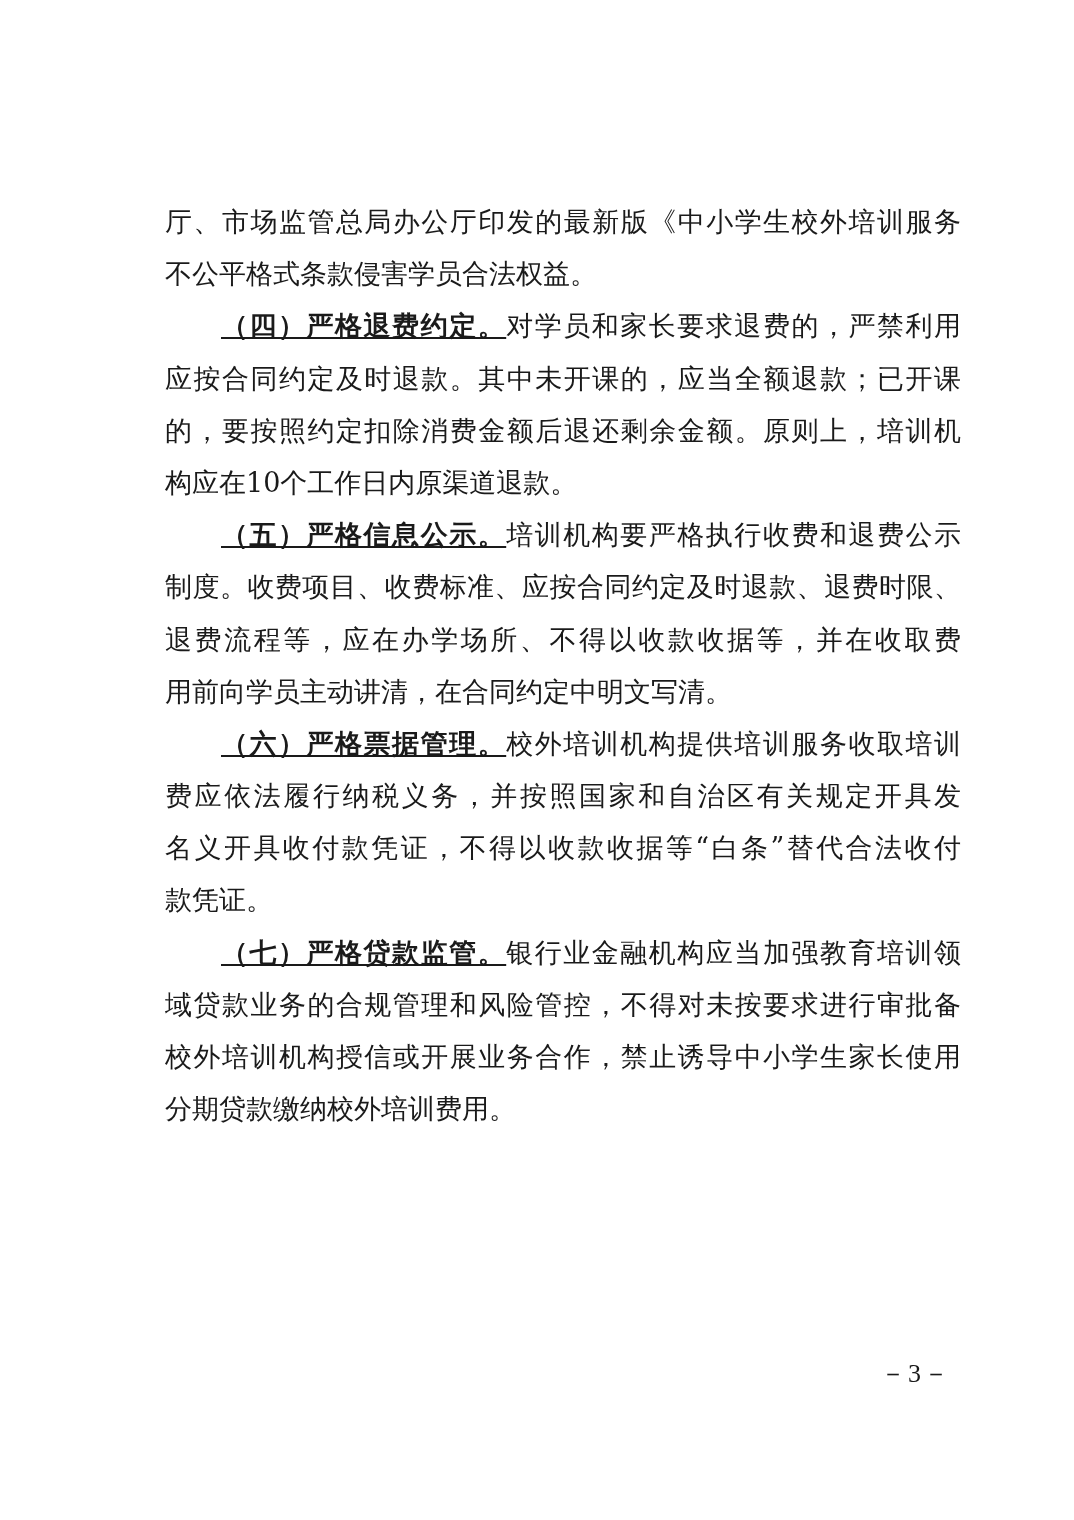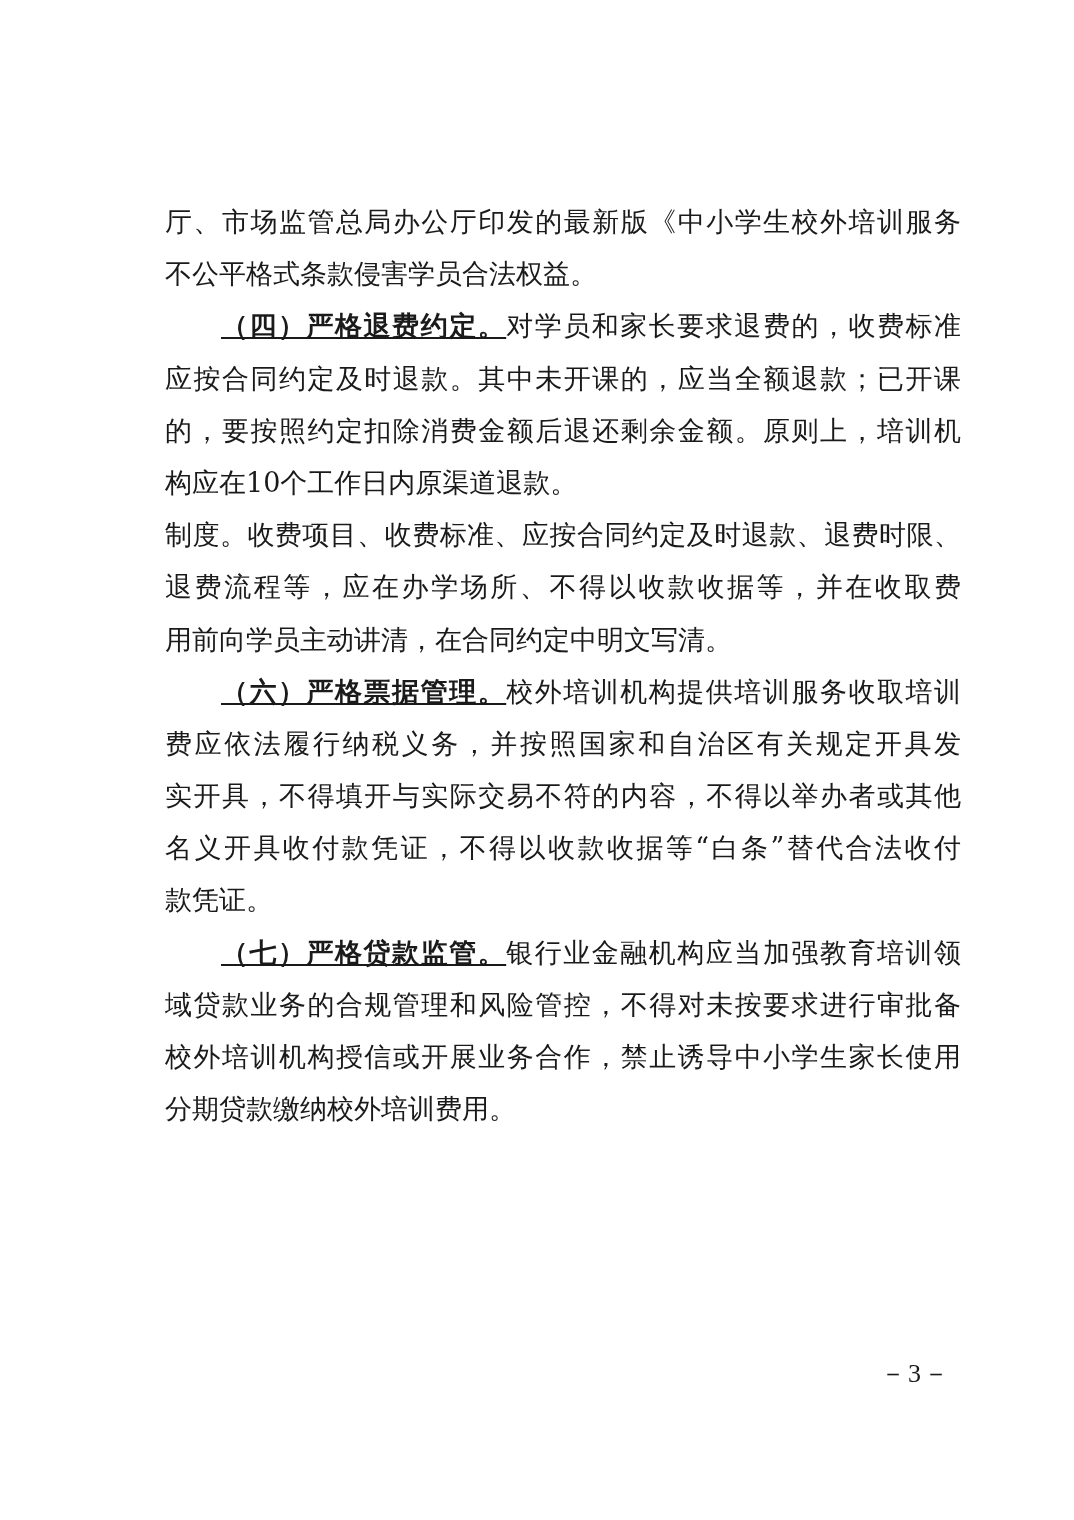--- a/index.html
+++ b/index.html
@@ -56,36 +56,36 @@
 <body>
 
 <div class="page">
 
   <div>
     <div class="line">厅、市场监管总局办公厅印发的最新版《中小学生校外培训服务</div>
     <div class="line last">不公平格式条款侵害学员合法权益。</div>
   </div>
 
   <div>
-    <div class="line indent"><span class="bold">（四）严格退费约定。</span><span>对学员和家长要求退费的，收费标准</span></div>
+    <div class="line indent"><span class="bold">（四）严格退费约定。</span><span>对学员和家长要求退费的，严禁利用</span></div>
     <div class="line">应按合同约定及时退款。其中未开课的，应当全额退款；已开课</div>
     <div class="line">的，要按照约定扣除消费金额后退还剩余金额。原则上，培训机</div>
     <div class="line last">构应在10个工作日内原渠道退款。</div>
   </div>
 
   <div>
+    <div class="line indent"><span class="bold">（五）严格信息公示。</span><span>培训机构要严格执行收费和退费公示</span></div>
     <div class="line">制度。收费项目、收费标准、应按合同约定及时退款、退费时限、</div>
     <div class="line">退费流程等，应在办学场所、不得以收款收据等，并在收取费</div>
     <div class="line last">用前向学员主动讲清，在合同约定中明文写清。</div>
   </div>
 
   <div>
     <div class="line indent"><span class="bold">（六）严格票据管理。</span><span>校外培训机构提供培训服务收取培训</span></div>
     <div class="line">费应依法履行纳税义务，并按照国家和自治区有关规定开具发</div>
-    <div class="line">实开具，不得填开与实际交易不符的内容，不得以举办者或其他</div>
     <div class="line">名义开具收付款凭证，不得以收款收据等“白条”替代合法收付</div>
     <div class="line last">款凭证。</div>
   </div>
 
   <div>
     <div class="line indent"><span class="bold">（七）严格贷款监管。</span><span>银行业金融机构应当加强教育培训领</span></div>
     <div class="line">域贷款业务的合规管理和风险管控，不得对未按要求进行审批备</div>
     <div class="line">校外培训机构授信或开展业务合作，禁止诱导中小学生家长使用</div>
     <div class="line last">分期贷款缴纳校外培训费用。</div>
   </div>

